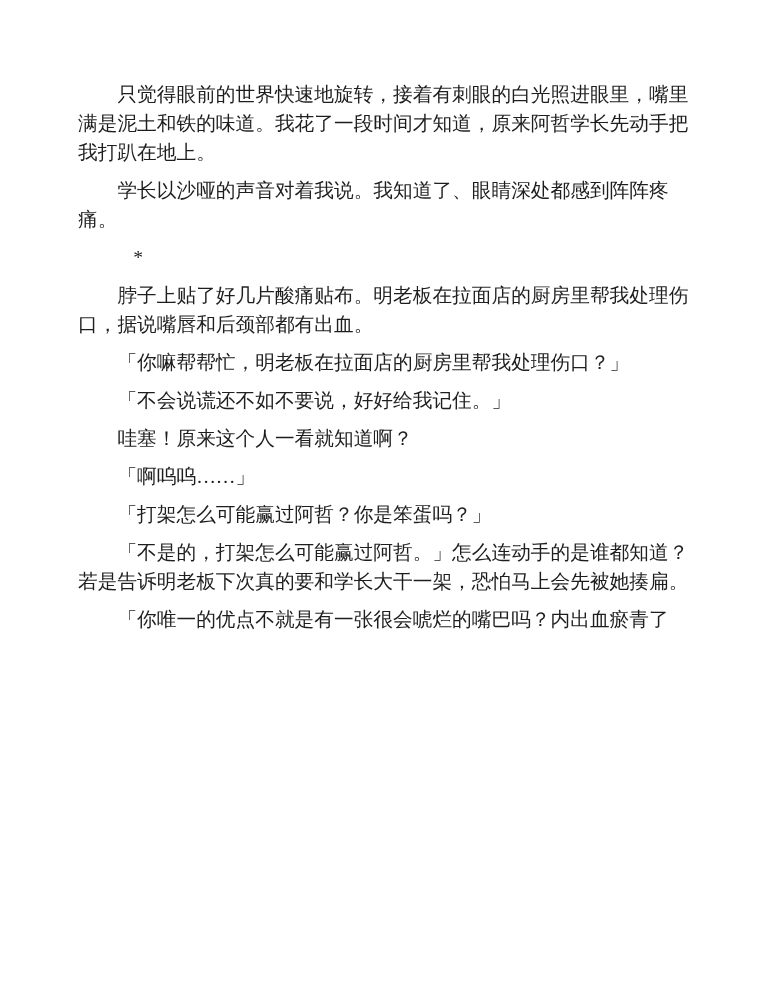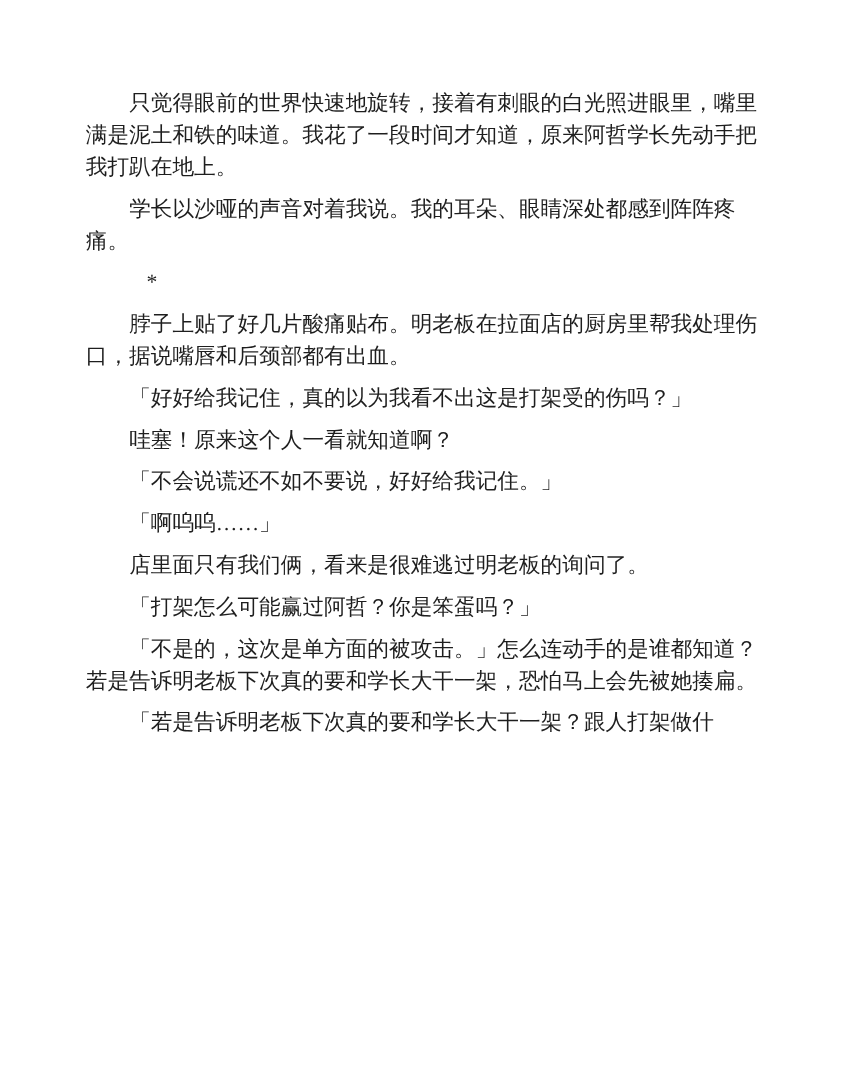--- a/index.html
+++ b/index.html
@@ -28,24 +28,23 @@
   }
   .separator {
     text-indent: 2.8em;
   }
 </style>
 </head>
 <body>
 
 <div class="page">
   <p class="para">只觉得眼前的世界快速地旋转，接着有刺眼的白光照进眼里，嘴里满是泥土和铁的味道。我花了一段时间才知道，原来阿哲学长先动手把我打趴在地上。</p>
-  <p class="para">学长以沙哑的声音对着我说。我的耳朵、眼睛深处都感到阵阵疼痛。</p>
+  <p class="para">学长以沙哑的声音对着我说。我知道了、眼睛深处都感到阵阵疼痛。</p>
   <p class="para separator">*</p>
   <p class="para">脖子上贴了好几片酸痛贴布。明老板在拉面店的厨房里帮我处理伤口，据说嘴唇和后颈部都有出血。</p>
-  <p class="para">「好好给我记住，真的以为我看不出这是打架受的伤吗？」</p>
+  <p class="para">「你嘛帮帮忙，明老板在拉面店的厨房里帮我处理伤口？」</p>
+  <p class="para">「不会说谎还不如不要说，好好给我记住。」</p>
   <p class="para">哇塞！原来这个人一看就知道啊？</p>
-  <p class="para">「不会说谎还不如不要说，好好给我记住。」</p>
   <p class="para">「啊呜呜……」</p>
-  <p class="para">店里面只有我们俩，看来是很难逃过明老板的询问了。</p>
   <p class="para">「打架怎么可能赢过阿哲？你是笨蛋吗？」</p>
-  <p class="para">「不是的，这次是单方面的被攻击。」怎么连动手的是谁都知道？若是告诉明老板下次真的要和学长大干一架，恐怕马上会先被她揍扁。</p>
-  <p class="para">「若是告诉明老板下次真的要和学长大干一架？跟人打架做什</p>
+  <p class="para">「不是的，打架怎么可能赢过阿哲。」怎么连动手的是谁都知道？若是告诉明老板下次真的要和学长大干一架，恐怕马上会先被她揍扁。</p>
+  <p class="para">「你唯一的优点不就是有一张很会唬烂的嘴巴吗？内出血瘀青了</p>
 </div>
 
 </body></html>

